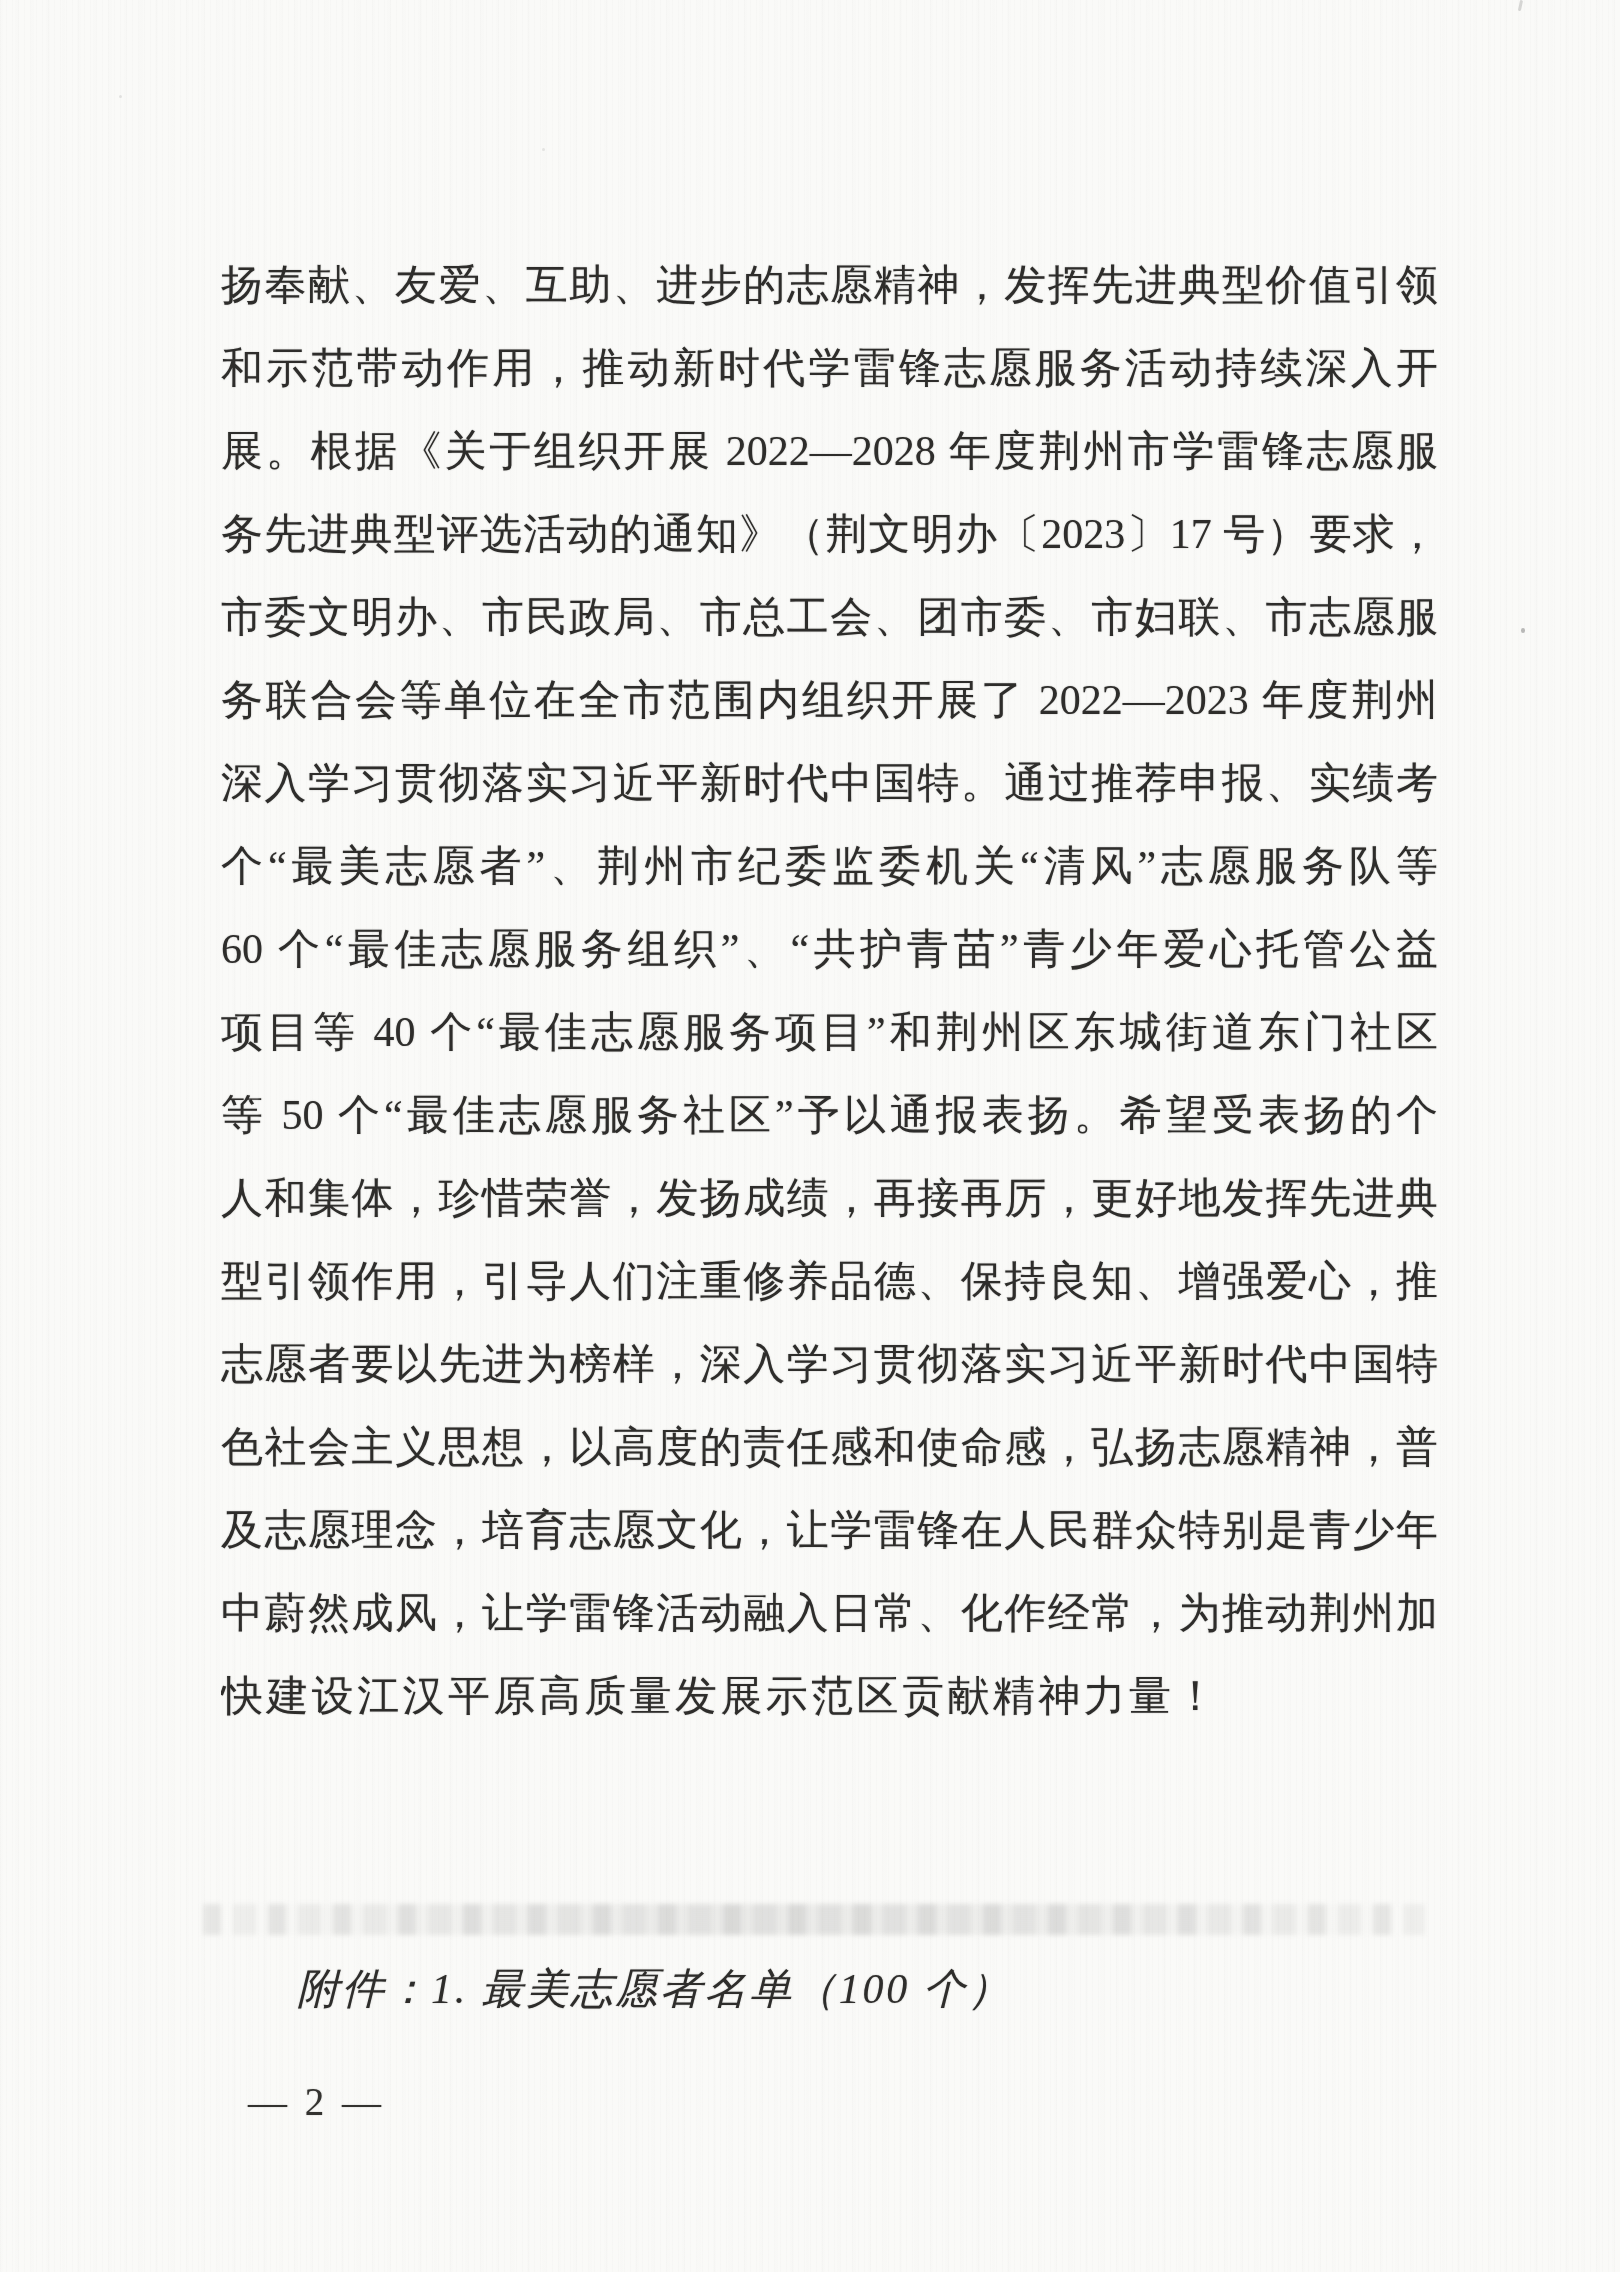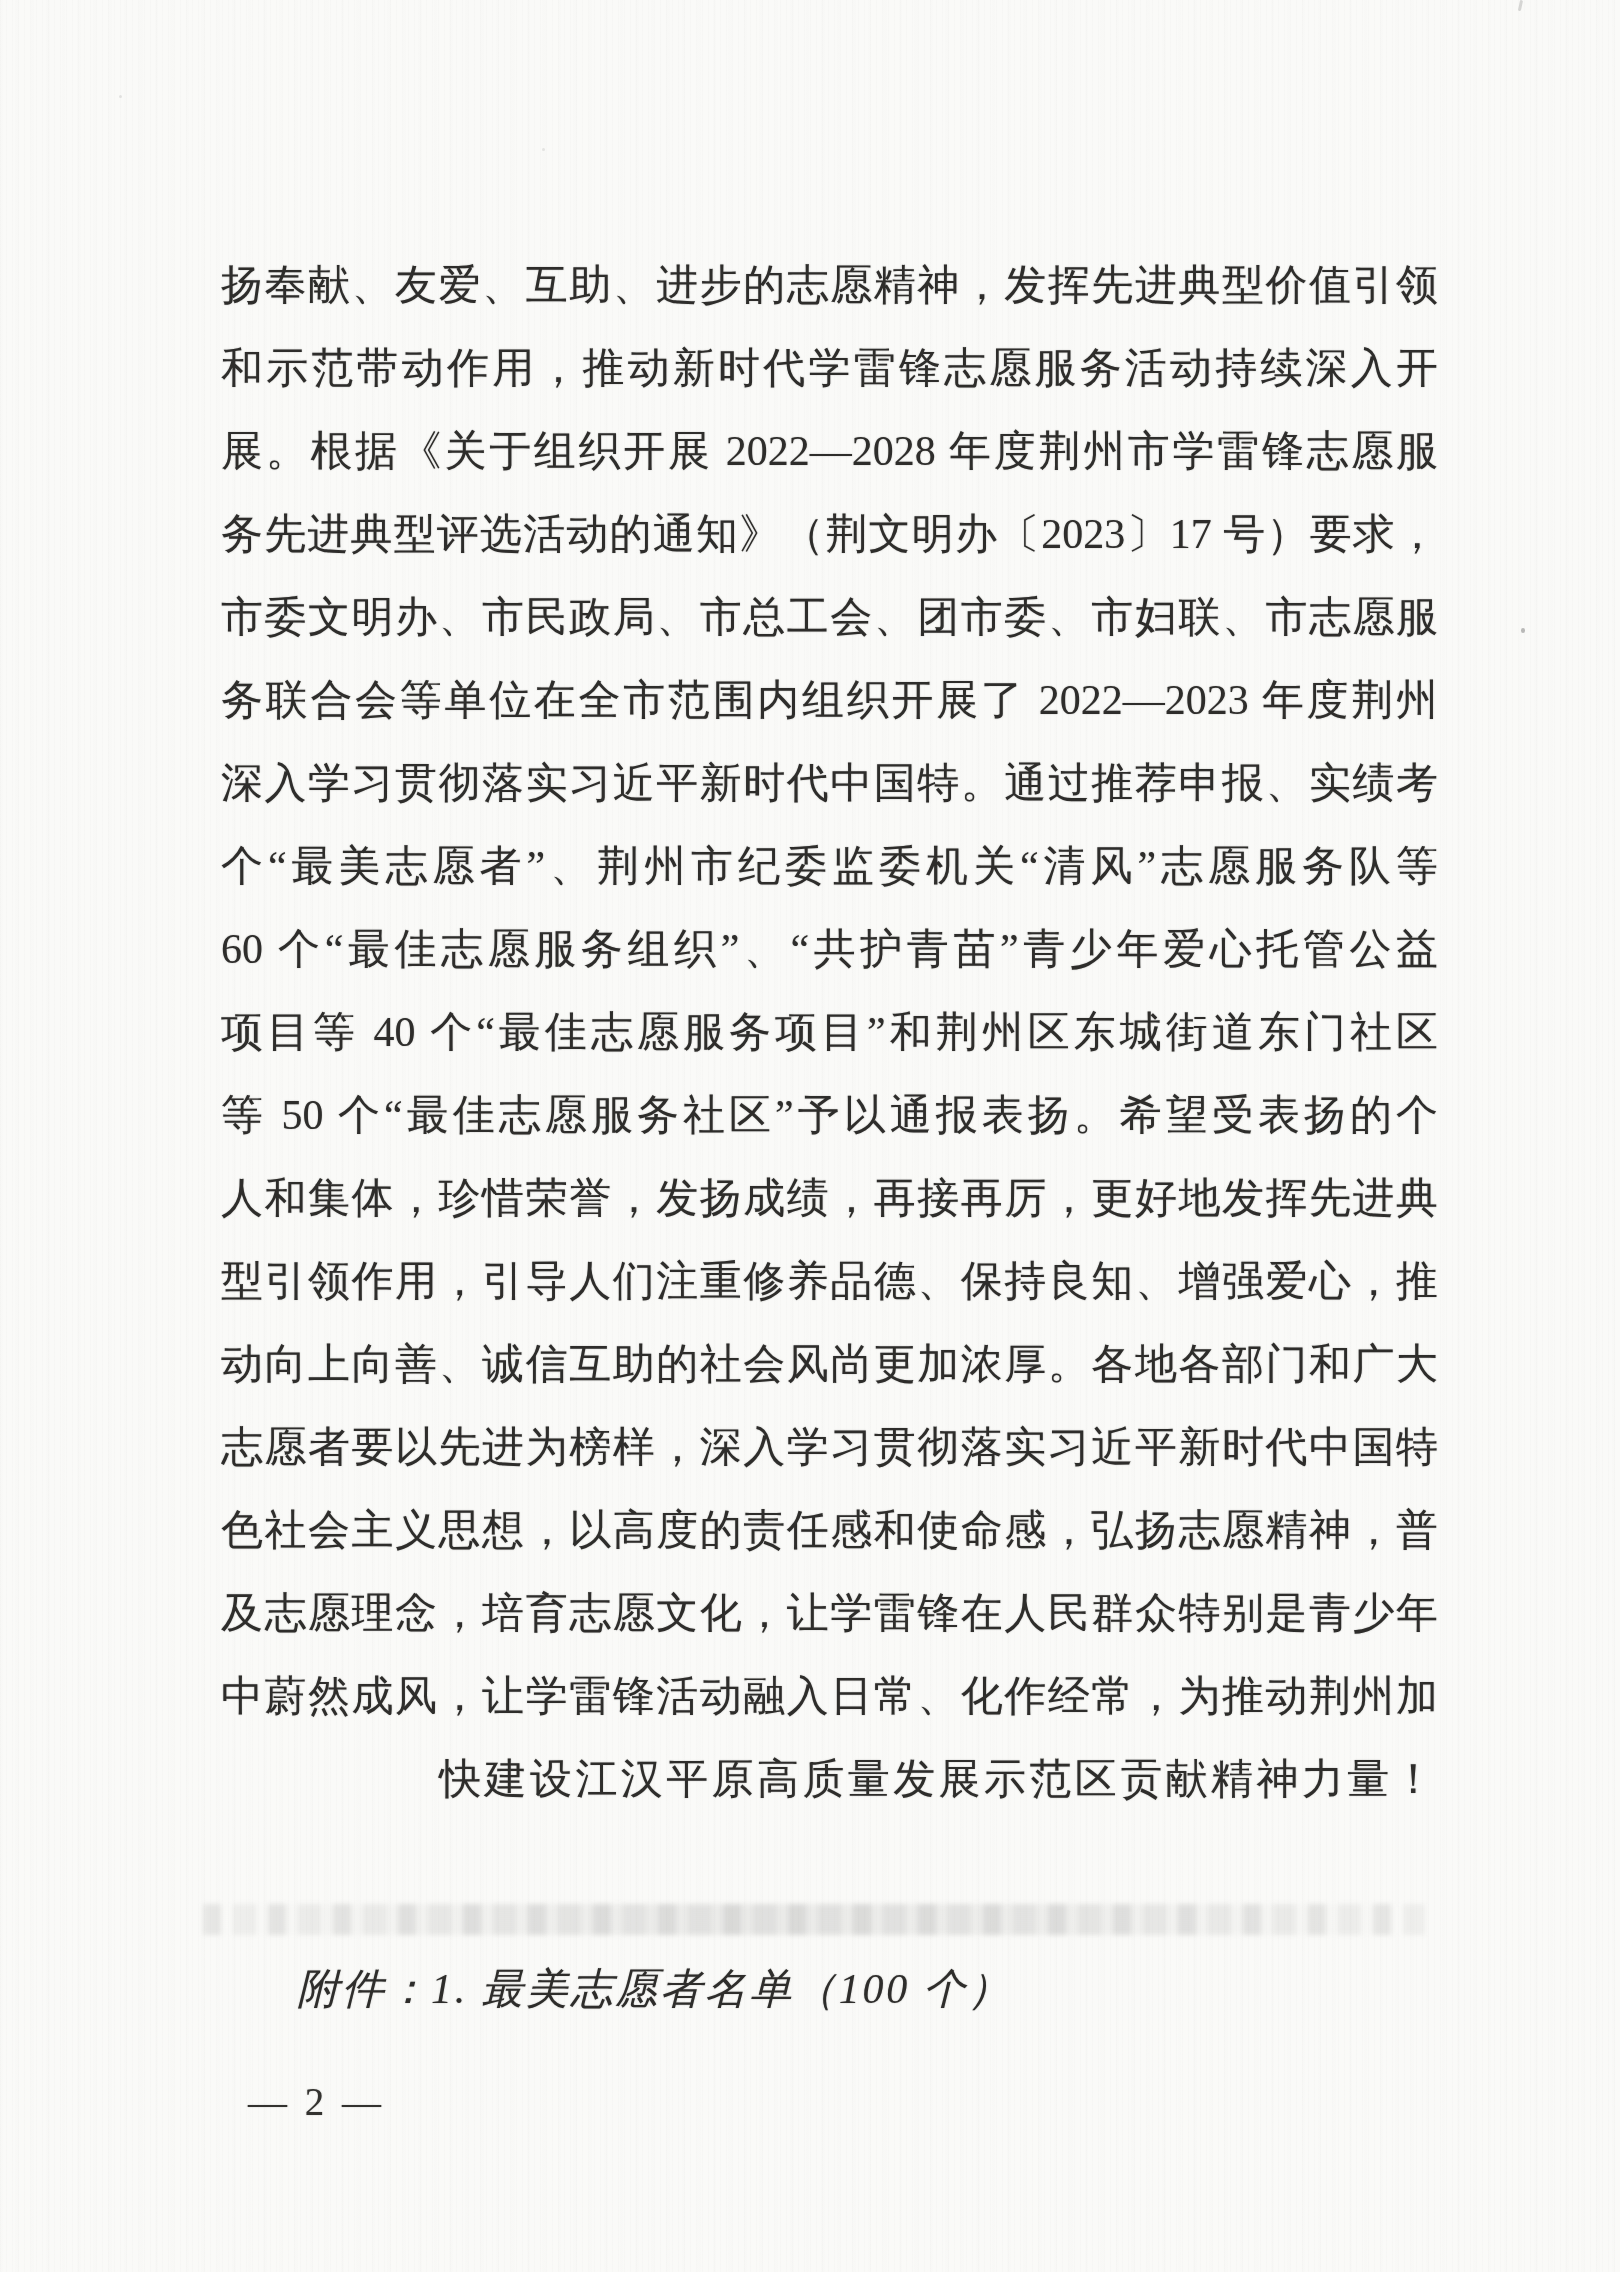--- a/index.html
+++ b/index.html
@@ -49,21 +49,21 @@
     white-space: normal;
     margin-left: 12px;
   }
   .jline::after {
     content: "";
     display: inline-block;
     width: 100%;
     height: 0;
   }
   .jline.last {
-    text-align: right;
+    text-align: left;
     letter-spacing: 3.4px;
   }
   .jline.last::after { content: none; }
 
   .attachment {
     position: absolute;
     left: 297px;
     top: 1948px;
     height: 83px;
     line-height: 83px;
@@ -131,21 +131,20 @@
     <div class="jline">务先进典型评选活动的通知》（荆文明办〔2023〕17 号）要求，</div>
     <div class="jline">市委文明办、市民政局、市总工会、团市委、市妇联、市志愿服</div>
     <div class="jline">务联合会等单位在全市范围内组织开展了 2022—2023 年度荆州</div>
     <div class="jline">深入学习贯彻落实习近平新时代中国特。通过推荐申报、实绩考</div>
     <div class="jline">个“最美志愿者”、荆州市纪委监委机关“清风”志愿服务队等</div>
     <div class="jline">60 个“最佳志愿服务组织”、“共护青苗”青少年爱心托管公益</div>
     <div class="jline">项目等 40 个“最佳志愿服务项目”和荆州区东城街道东门社区</div>
     <div class="jline">等 50 个“最佳志愿服务社区”予以通报表扬。希望受表扬的个</div>
     <div class="jline">人和集体，珍惜荣誉，发扬成绩，再接再厉，更好地发挥先进典</div>
     <div class="jline">型引领作用，引导人们注重修养品德、保持良知、增强爱心，推</div>
-    <div class="jline">动向上向善、诚信互助的社会风尚更加浓厚。各地各部门和广大</div>
     <div class="jline">志愿者要以先进为榜样，深入学习贯彻落实习近平新时代中国特</div>
     <div class="jline">色社会主义思想，以高度的责任感和使命感，弘扬志愿精神，普</div>
     <div class="jline">及志愿理念，培育志愿文化，让学雷锋在人民群众特别是青少年</div>
     <div class="jline">中蔚然成风，让学雷锋活动融入日常、化作经常，为推动荆州加</div>
     <div class="jline last">快建设江汉平原高质量发展示范区贡献精神力量！</div>
   </main>
 
   <div class="bleed"></div>
 
   <div class="attachment">附件：1. 最美志愿者名单（100 个）</div>

